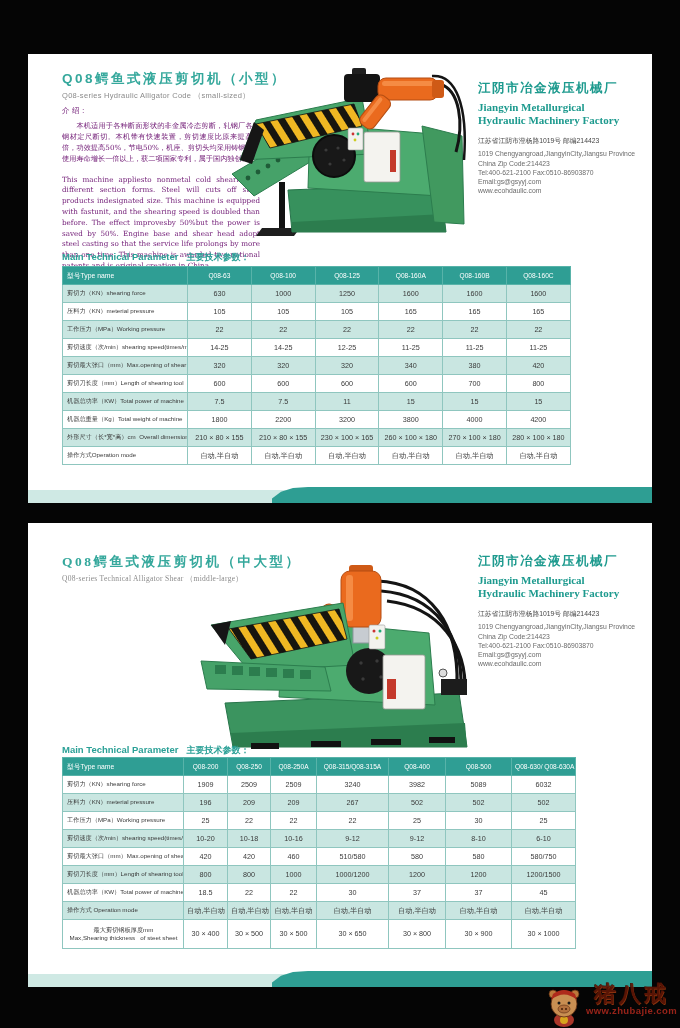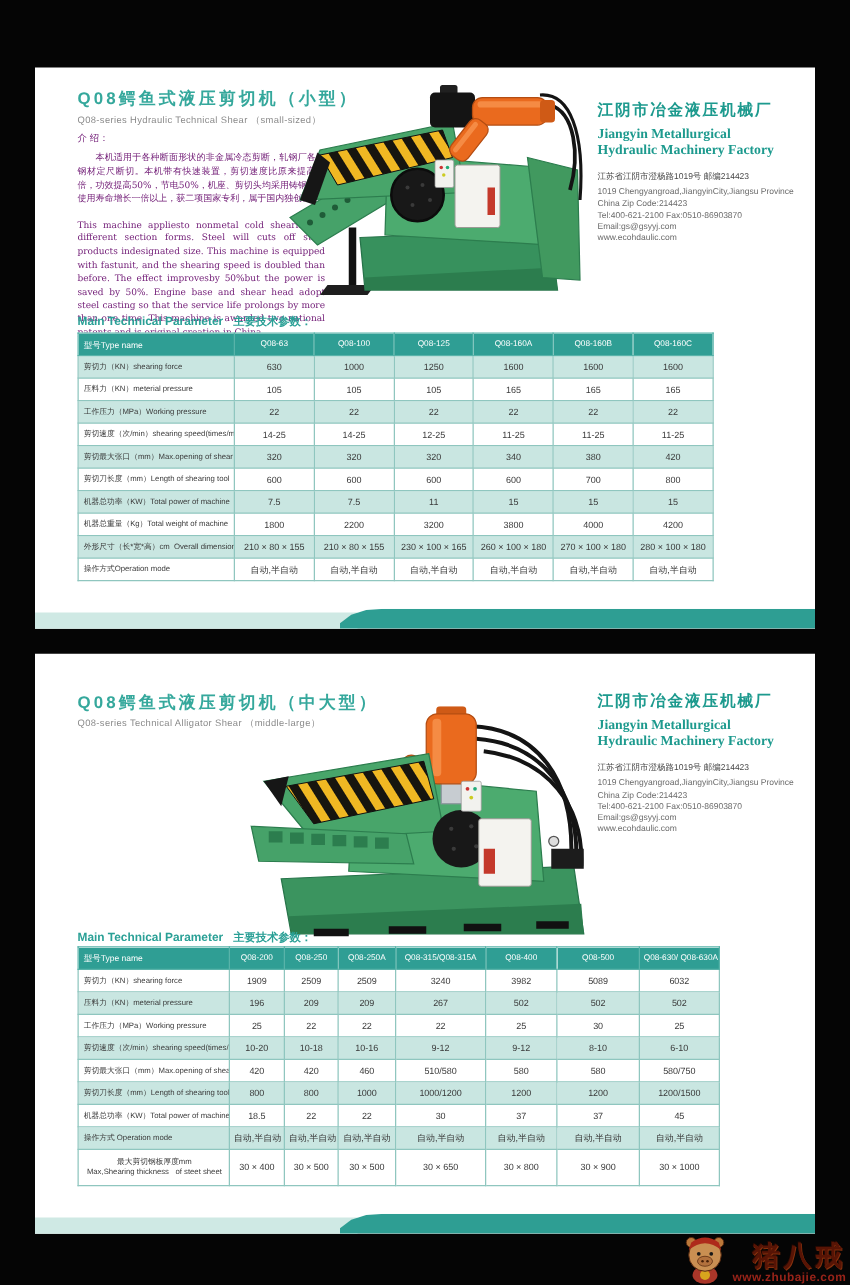--- a/index.html
+++ b/index.html
@@ -5,21 +5,21 @@
   html,body{margin:0;padding:0;background:#000;}
   .page{position:relative;width:680px;height:1028px;background:#050505;overflow:hidden;
         font-family:"Liberation Sans","DejaVu Sans",sans-serif;}
   .panel{position:absolute;left:28px;width:624px;background:#ffffff;}
   #panel1{top:54px;height:449px;}
   #panel2{top:523px;height:464px;}
 
   
   .p-title{position:absolute;left:34px;color:#35a89c;}
   #panel1 .p-title{top:16px;}
-  #panel2 .p-title{top:30px;}
+  #panel2 .p-title{top:30px;font-family:Liberation Serif, serif;}
   .p-title .zh{font-size:13.5px;font-weight:bold;letter-spacing:2.5px;}
   .p-title .en{font-size:7.5px;color:#8a8a8a;margin-top:3px;letter-spacing:.3px;}
 
   
   .intro{position:absolute;left:34px;top:52px;width:198px;color:#701a75;
          font-family:"DejaVu Serif","Liberation Serif",serif;}
   .intro-label{font-size:7.5px;margin-bottom:4px;}
   .intro-zh{font-size:7.2px;line-height:1.55;text-indent:2em;text-align:justify;margin-bottom:10px;}
   .intro-en{font-size:7.2px;line-height:1.5;text-align:justify;}
 
@@ -66,35 +66,35 @@
   #table2 col:nth-child(8){width:64px;}
   #table2 tbody tr:last-child td{height:28px;line-height:1.3;text-align:center;}
 
   
   .ribbon-light{position:absolute;bottom:0;left:0;width:258px;height:13px;background:#cfe9e4;}
   .ribbon-dark{position:absolute;bottom:0;left:244px;right:0;height:16px;background:#2e9e93;
                clip-path:polygon(0 100%,0 72%,9px 30%,21px 6%,36px 0,100% 0,100% 100%);}
 
   
   .watermark{position:absolute;right:3px;bottom:0;display:flex;align-items:flex-end;gap:2px;opacity:.93;}
-  .wm-text{display:flex;flex-direction:column;align-items:flex-end;padding-bottom:0;}
+  .wm-text{display:flex;flex-direction:column;align-items:center;padding-bottom:12px;}
   .wm-brand{font-family:"DejaVu Serif","Liberation Serif",serif;font-size:22px;font-weight:bold;
             color:#5e1606;letter-spacing:3px;line-height:1;
             text-shadow:.6px .6px 0 #93360f,-.5px -.5px 0 #2b0a02;}
   .wm-site{font-size:9.5px;font-weight:bold;color:#a3261b;letter-spacing:.4px;margin-top:1px;}
 </style>
 </head>
 <body>
 
 <div class="page">
 
   <section class="panel" id="panel1">
     <div class="p-title">
       <div class="zh">Q08鳄鱼式液压剪切机（小型）</div>
-      <div class="en">Q08-series Hydraulic Technical Shear （small-sized）</div>
+      <div class="en">Q08-series Hydraulic Alligator Code （small-sized）</div>
     </div>
 
     <div class="intro">
       <div class="intro-label">介 绍：</div>
       <div class="intro-zh">本机适用于各种断面形状的非金属冷态剪断，轧钢厂各种钢材定尺断切。本机带有快速装置，剪切速度比原来提高一倍，功效提高50%，节电50%，机座、剪切头均采用铸钢件，使用寿命增长一倍以上，获二项国家专利，属于国内独创。</div>
       <div class="intro-en">This machine appliesto nonmetal cold shearing of different section forms. Steel will cuts off steel products indesignated size. This machine is equipped with fastunit, and the shearing speed is doubled than before. The effect improvesby 50%but the power is saved by 50%. Engine base and shear head adopt steel casting so that the service life prolongs by more than one time. This machine is awarded two national patents and is original creation in China.</div>
     </div>
 
     <figure class="machine">
       <svg width="244" height="180" viewBox="0 0 244 180">

